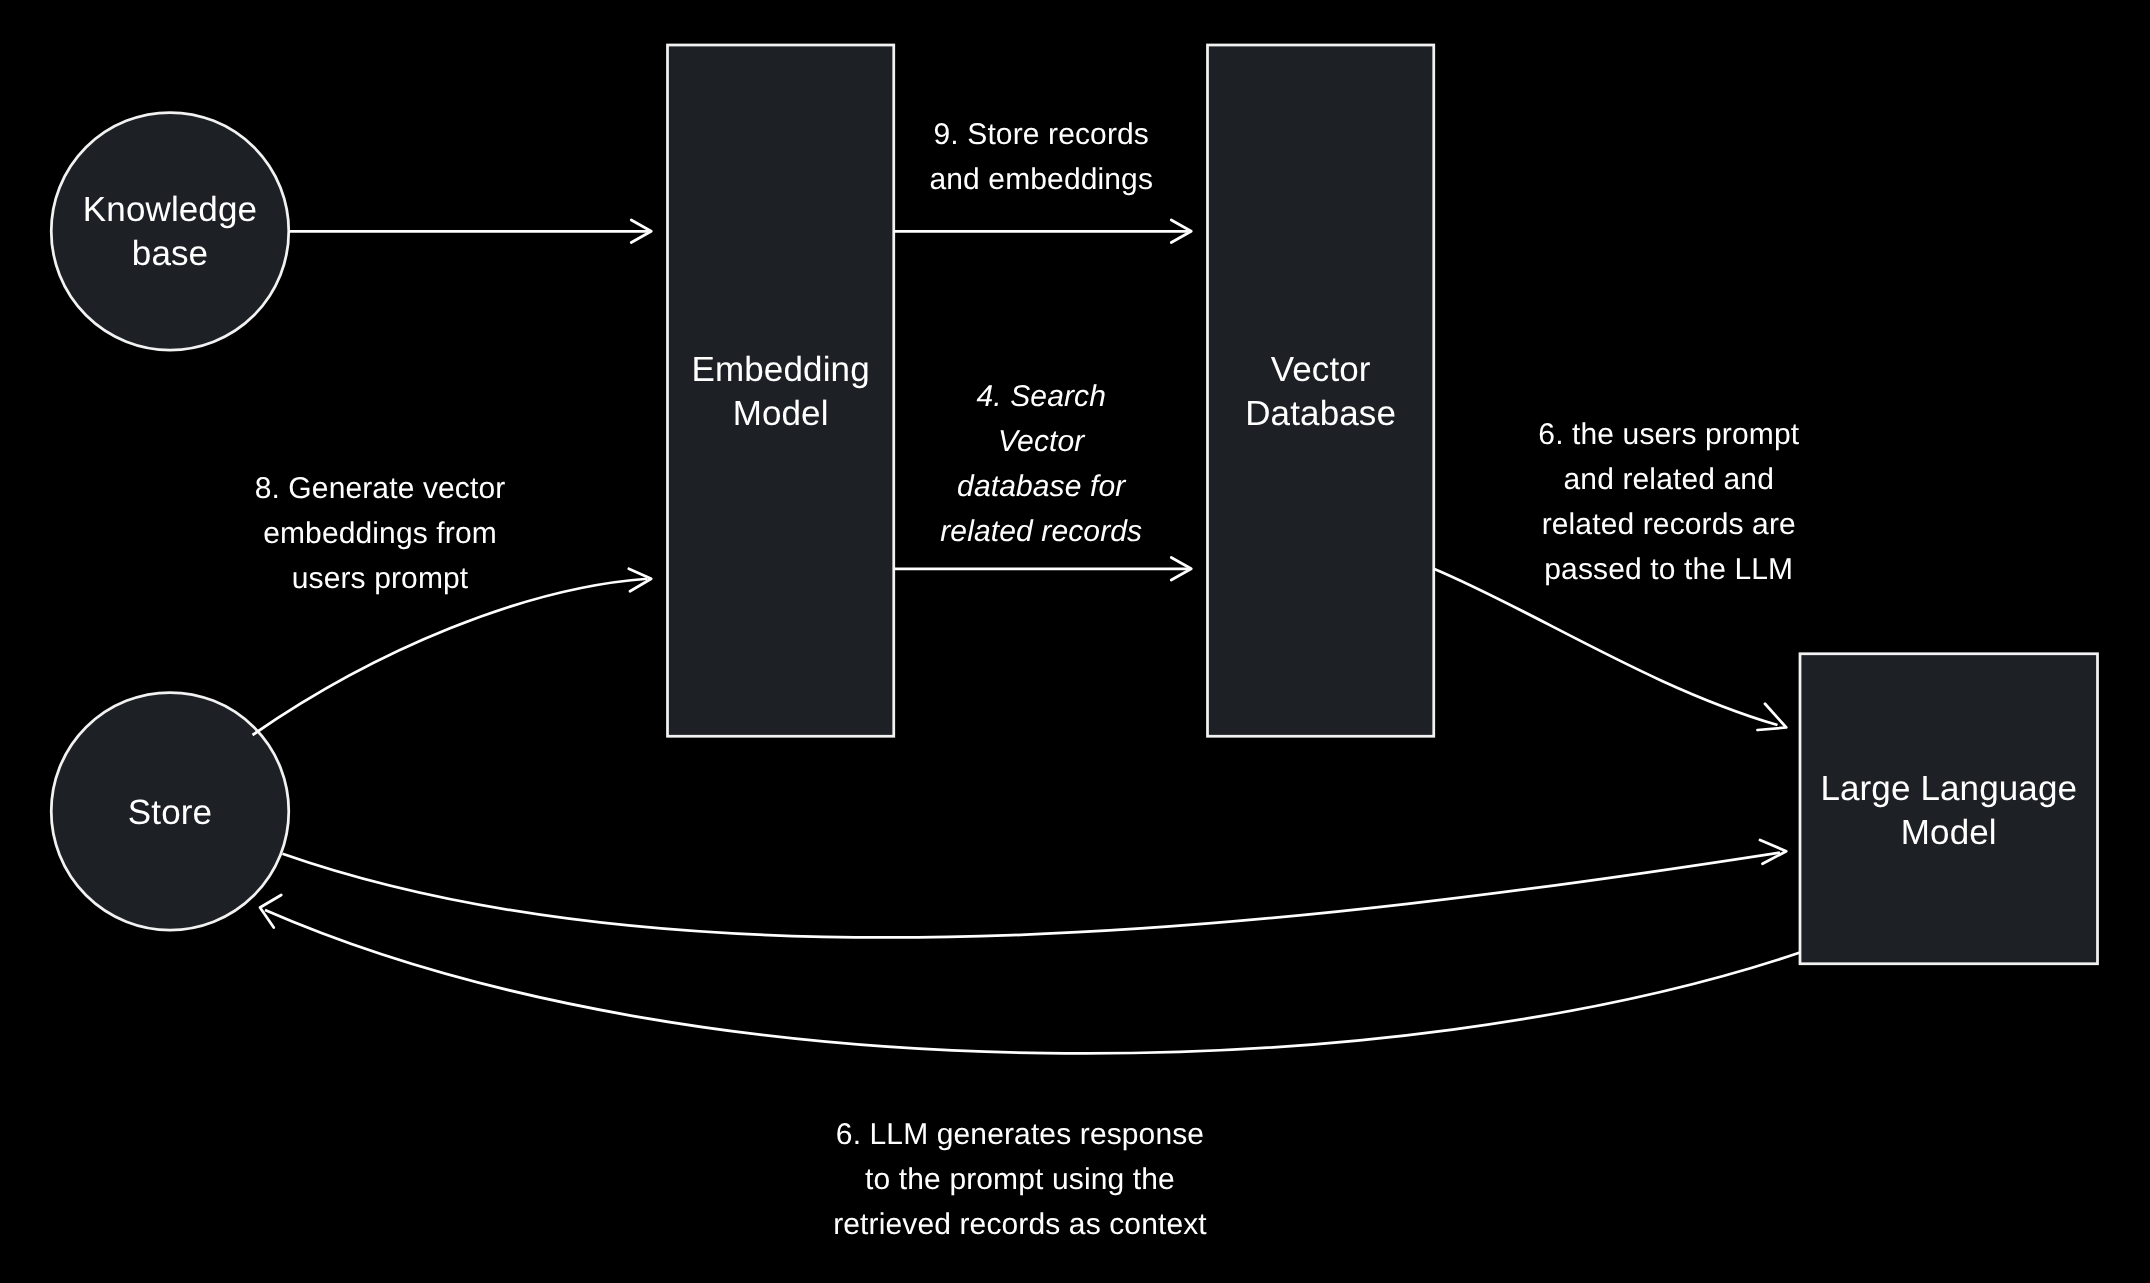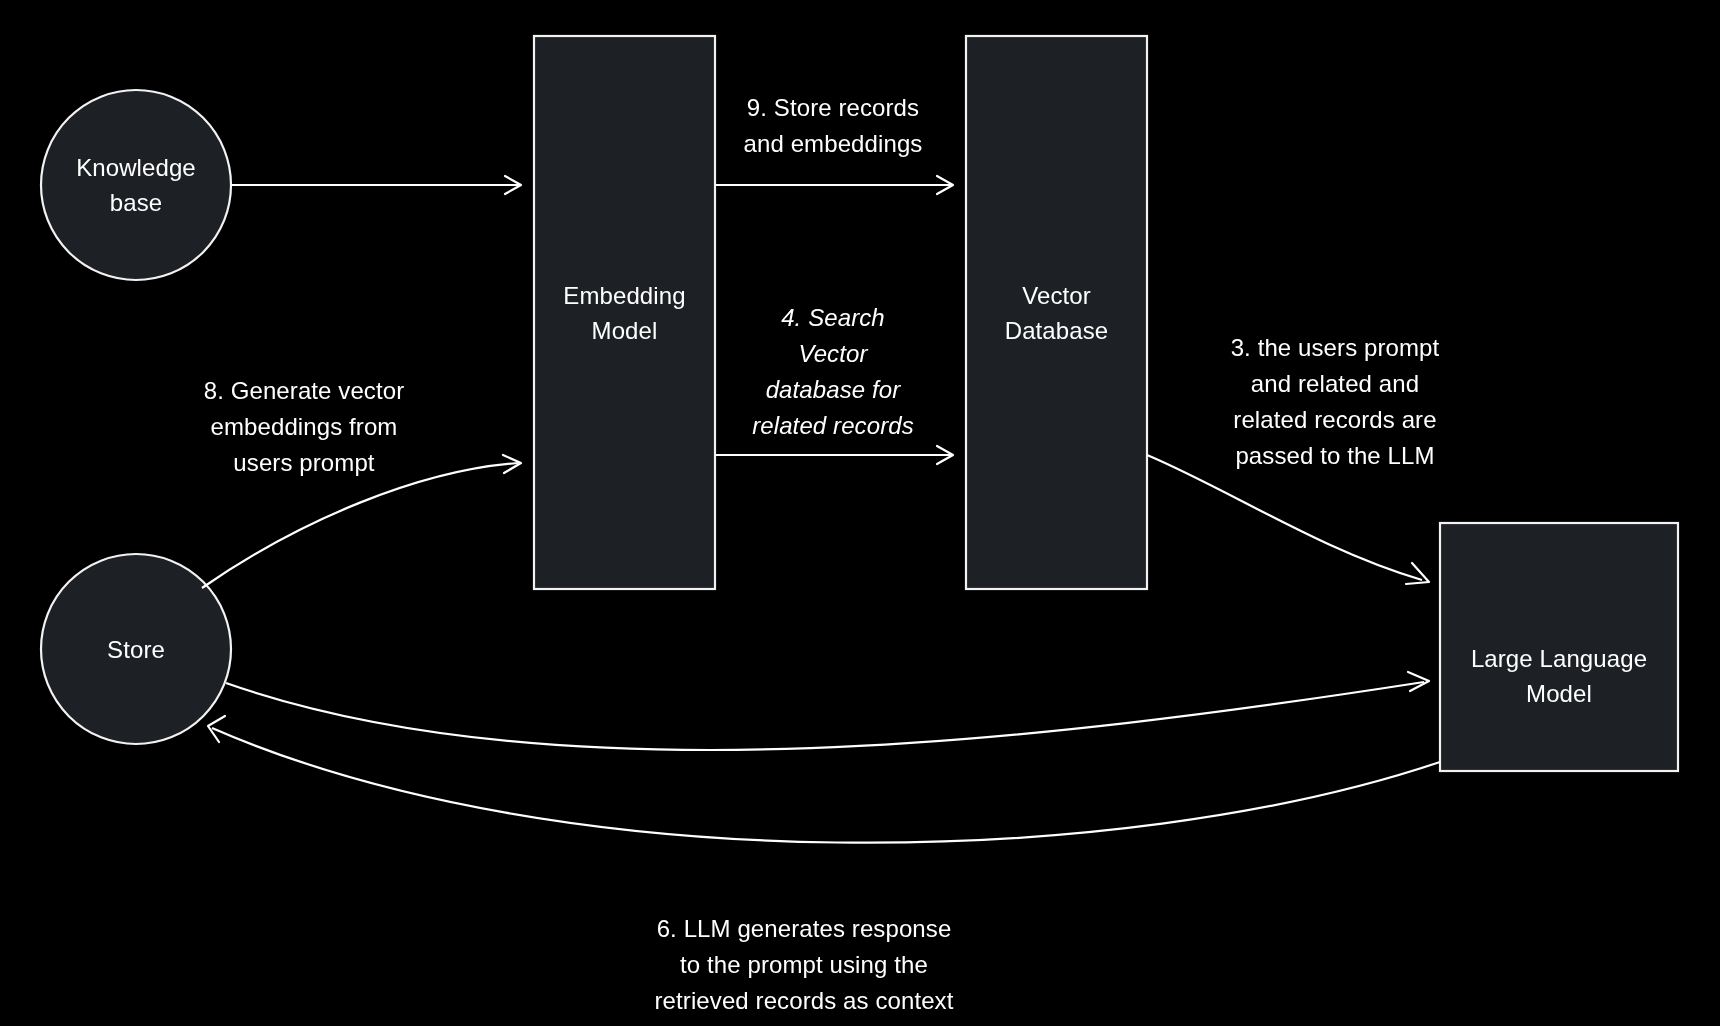--- a/index.html
+++ b/index.html
@@ -29,21 +29,21 @@
   }
   .node-shape {
     fill: #1d2025;
     stroke: #f2f2f2;
     stroke-width: 2.2;
   }
   .node-label {
     position: absolute;
     color: #ffffff;
     font-family: "Liberation Sans", sans-serif;
-    font-size: 24px;
+    font-size: 28px;
     line-height: 35px;
     text-align: center;
     white-space: pre-line;
     pointer-events: none;
     letter-spacing: 0.1px;
   }
   .edge-label {
     position: absolute;
     color: #ffffff;
     font-family: "Liberation Sans", sans-serif;
@@ -124,38 +124,38 @@
 base</div>
 
   <div class="node-label" style="left:524px; top:278px; width:201px;">Embedding
 Model</div>
 
   <div class="node-label" style="left:956px; top:278px; width:201px;">Vector
 Database</div>
 
   <div class="node-label" style="left:36px; top:632px; width:200px;">Store</div>
 
-  <div class="node-label" style="left:1430px; top:613px; width:258px;margin-top:28px;">Large Language
+  <div class="node-label" style="left:1430px; top:613px; width:258px;">Large Language
 Model</div>
 
 
   <div class="edge-label" style="left:715px; top:90px; width:236px;">9. Store records
 and embeddings</div>
 
   <div class="edge-label" style="left:160px; top:373px; width:288px;">8. Generate vector
 embeddings from
 users prompt</div>
 
   <div class="edge-label" style="left:715px; top:300px; width:236px;font-style:italic;">4. Search
 Vector
 database for
 related records</div>
 
-  <div class="edge-label" style="left:1190px; top:330px; width:290px;">3. the users prompt
+  <div class="edge-label" style="left:1190px; top:330px; width:290px;">6. the users prompt
 and related and
 related records are
 passed to the LLM</div>
 
-  <div class="edge-label" style="left:584px; top:890px; width:440px;margin-top:21px;">6. LLM generates response
+  <div class="edge-label" style="left:596px; top:890px; width:440px;">6. LLM generates response
 to the prompt using the
 retrieved records as context</div>
 
 </div>
 
 </body></html>

